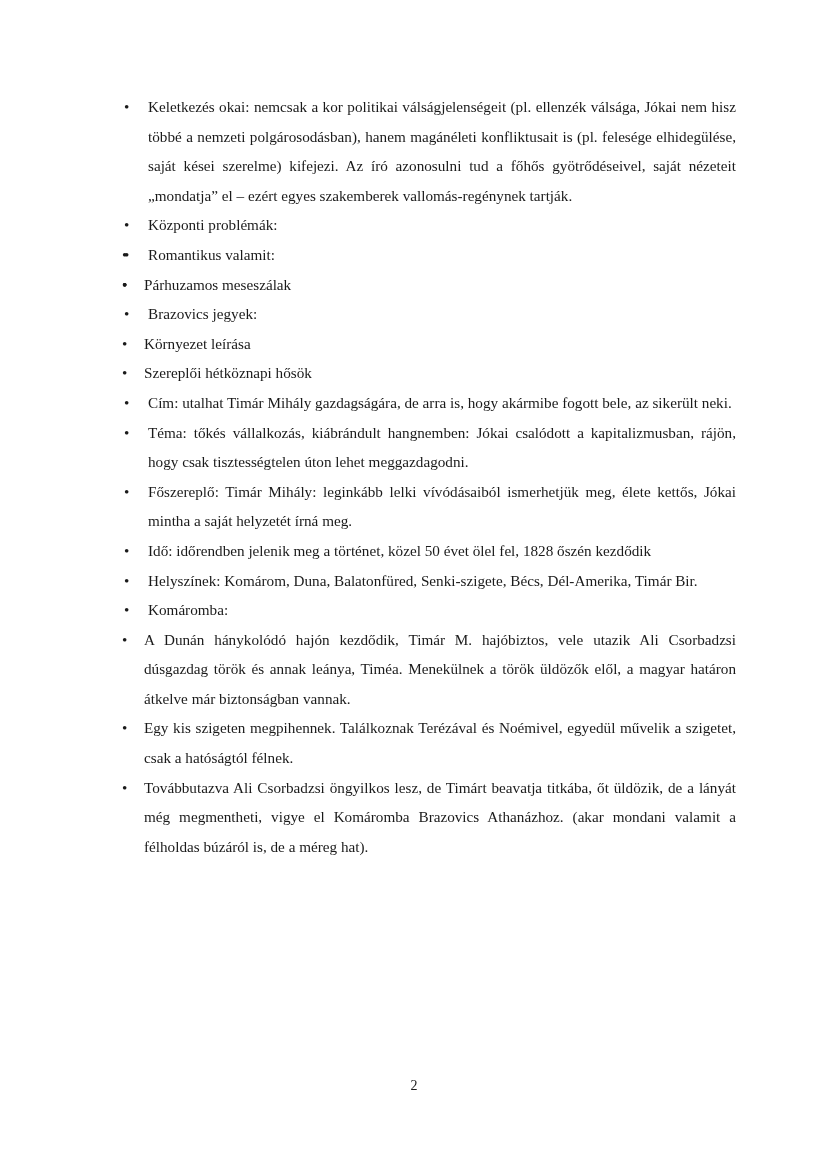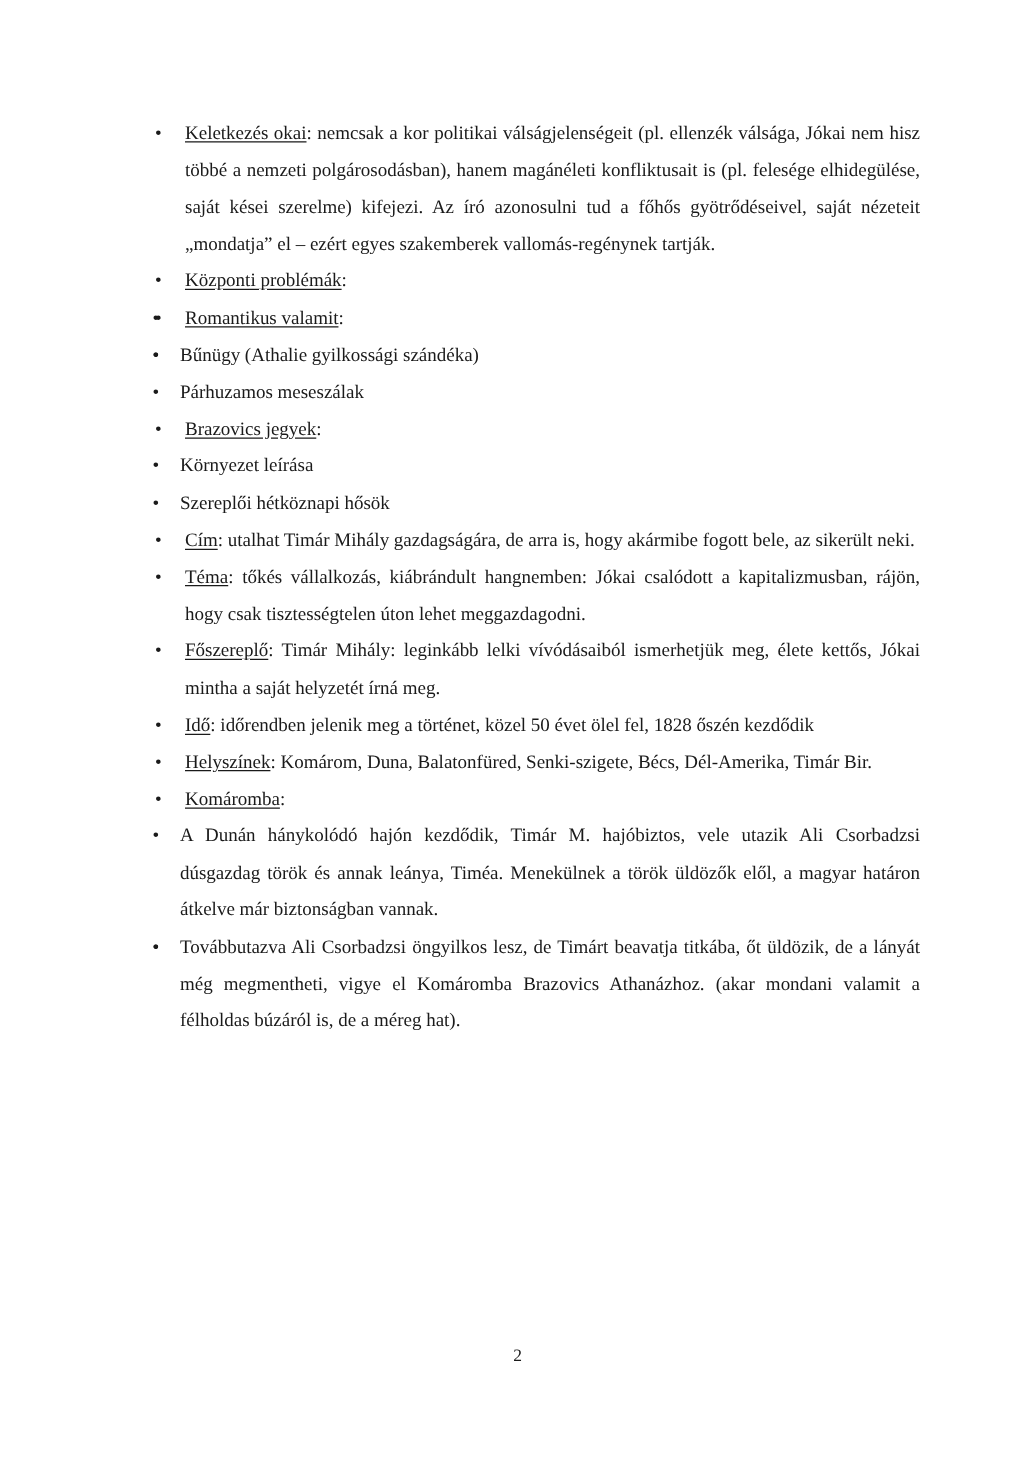--- a/index.html
+++ b/index.html
@@ -68,21 +68,20 @@
   }
   li.lvl2 > .bullet {
     position: absolute;
     left: 26px;
     top: 0;
     width: 10px;
     line-height: 29.6px;
     font-size: 15.2px;
   }
   .lbl {
-    text-decoration: underline;
     text-underline-offset: 2px;
   }
   .txt {
     
   }
   li.lvl1.last-line, li.lvl2.last-line {
     text-align-last: left;
   }
   .pagenum {
     position: absolute;
@@ -102,35 +101,35 @@
   <div class="content">
     <ul id="outline">
         <li class="lvl1"><span class="bullet">•</span><span class="lbl">Keletkezés okai</span><span>:</span><span class="txt"> nemcsak a kor politikai válságjelenségeit (pl. ellenzék válsága, Jókai nem hisz többé a nemzeti polgárosodásban), hanem magánéleti konfliktusait is (pl. felesége elhidegülése, saját kései szerelme) kifejezi. Az író azonosulni tud a főhős gyötrődéseivel, saját nézeteit „mondatja” el – ezért egyes szakemberek vallomás-regénynek tartják.</span></li>
         <li class="lvl1 last-line"><span class="bullet">•</span><span class="lbl">Központi problémák</span><span>:</span></li>
         <ul class="sub">
           <li class="lvl2"><span class="bullet">•</span></li>
         </ul>
         <li class="lvl1 last-line"><span class="bullet">•</span><span class="lbl">Romantikus valamit</span><span>:</span></li>
         <ul class="sub">
           <li class="lvl2"><span class="bullet">•</span></li>
-          <li class="lvl2"><span class="bullet">•</span><span>Bűnügy (Athalie gyilkossági szándéka)</span></li>
+          <li class="lvl2"><span class="bullet">•</span></li>
           <li class="lvl2"><span class="bullet">•</span><span>Párhuzamos meseszálak</span></li>
         </ul>
         <li class="lvl1 last-line"><span class="bullet">•</span><span class="lbl">Brazovics jegyek</span><span>:</span></li>
         <ul class="sub">
           <li class="lvl2"><span class="bullet">•</span><span>Környezet leírása</span></li>
           <li class="lvl2"><span class="bullet">•</span><span>Szereplői hétköznapi hősök</span></li>
         </ul>
         <li class="lvl1"><span class="bullet">•</span><span class="lbl">Cím</span><span>:</span><span class="txt"> utalhat Timár Mihály gazdagságára, de arra is, hogy akármibe fogott bele, az sikerült neki.</span></li>
         <li class="lvl1"><span class="bullet">•</span><span class="lbl">Téma</span><span>:</span><span class="txt"> tőkés vállalkozás, kiábrándult hangnemben: Jókai csalódott a kapitalizmusban, rájön, hogy csak tisztességtelen úton lehet meggazdagodni.</span></li>
         <li class="lvl1"><span class="bullet">•</span><span class="lbl">Főszereplő</span><span>:</span><span class="txt"> Timár Mihály: leginkább lelki vívódásaiból ismerhetjük meg, élete kettős, Jókai mintha a saját helyzetét írná meg.</span></li>
         <li class="lvl1"><span class="bullet">•</span><span class="lbl">Idő</span><span>:</span><span class="txt"> időrendben jelenik meg a történet, közel 50 évet ölel fel, 1828 őszén kezdődik</span></li>
         <li class="lvl1"><span class="bullet">•</span><span class="lbl">Helyszínek</span><span>:</span><span class="txt"> Komárom, Duna, Balatonfüred, Senki-szigete, Bécs, Dél-Amerika, Timár Bir.</span></li>
         <li class="lvl1 last-line"><span class="bullet">•</span><span class="lbl">Komáromba</span><span>:</span></li>
         <ul class="sub">
           <li class="lvl2"><span class="bullet">•</span><span>A Dunán hánykolódó hajón kezdődik, Timár M. hajóbiztos, vele utazik Ali Csorbadzsi dúsgazdag török és annak leánya, Timéa. Menekülnek a török üldözők elől, a magyar határon átkelve már biztonságban vannak.</span></li>
-          <li class="lvl2"><span class="bullet">•</span></li>
+          <li class="lvl2"><span class="bullet">•</span><span>Egy kis szigeten megpihennek. Találkoznak Terézával és Noémivel, egyedül művelik a szigetet, csak a hatóságtól félnek.</span></li>
           <li class="lvl2"><span class="bullet">•</span><span>Továbbutazva Ali Csorbadzsi öngyilkos lesz, de Timárt beavatja titkába, őt üldözik, de a lányát még megmentheti, vigye el Komáromba Brazovics Athanázhoz. (akar mondani valamit a félholdas búzáról is, de a méreg hat).</span></li>
         </ul>
       </ul>
   </div>
   <div class="pagenum">2</div>
 </div>
 
 </body></html>

